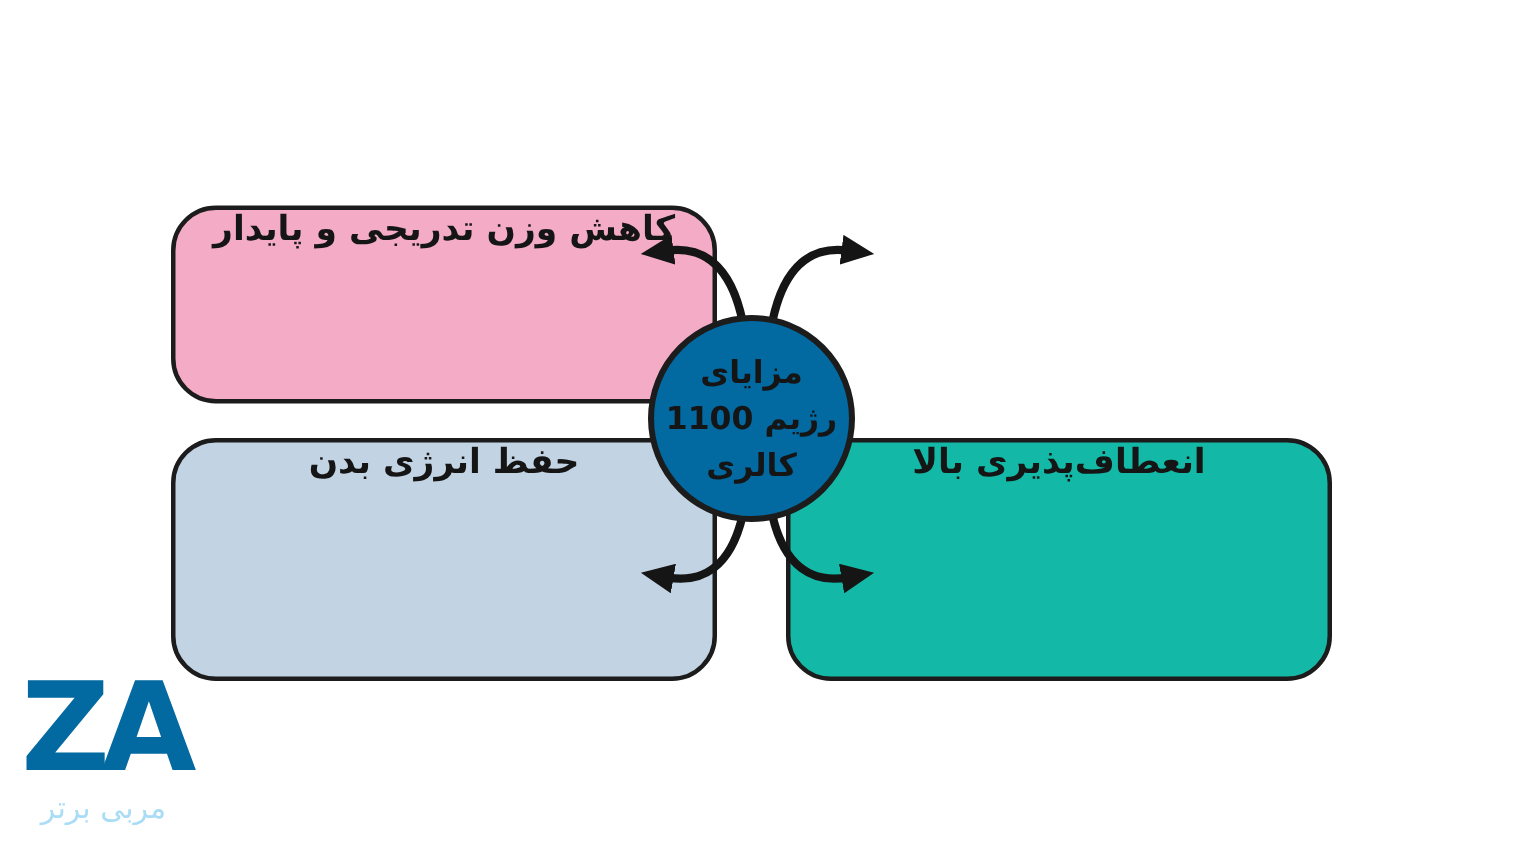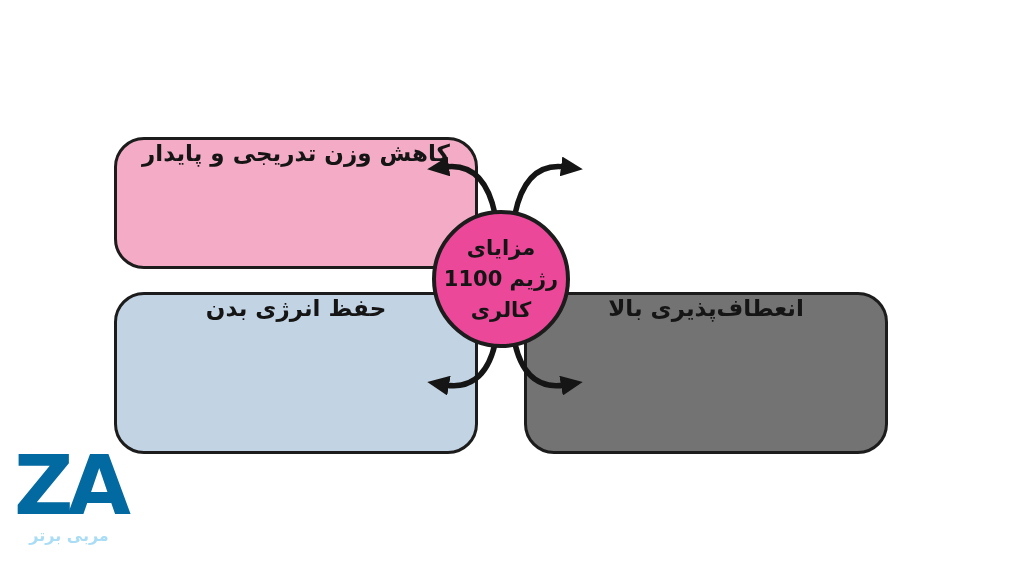--- a/index.html
+++ b/index.html
@@ -74,56 +74,56 @@
     z-index: 1;
   }
   .logo-monogram {
     font-size: 82px;
     font-weight: bold;
     line-height: 0.92;
     letter-spacing: -6px;
   }
   .logo-caption {
     margin-top: 3px;
-    font-size: 16px;
-    font-weight: bold;
+    font-size: 20px;
+    font-weight: normal;
     direction: rtl;
   }
 </style>
 </head>
 <body>
 
 <div class="canvas">
 
   <div class="benefit-box box-top box-left" style="background-color: rgb(244, 172, 198);">
     <span>کاهش وزن تدریجی و پایدار</span>
   </div>
 
 
   <div class="benefit-box box-bottom box-left" style="background-color: rgb(194, 211, 227);">
     <span>حفظ انرژی بدن</span>
   </div>
 
-  <div class="benefit-box box-bottom box-right" style="background-color: #737373;">
+  <div class="benefit-box box-bottom box-right" style="background-color: #14b8a6;">
     <span>انعطاف‌پذیری بالا</span>
   </div>
 
   <svg class="arrow-layer" viewBox="0 0 1024 576" xmlns="http://www.w3.org/2000/svg">
     <defs>
       <marker id="ah" markerUnits="userSpaceOnUse" markerWidth="22" markerHeight="20" refX="4" refY="10" orient="auto">
         <polygon points="0,0 22,10 0,20" fill="#151515"></polygon>
       </marker>
     </defs>
     <path d="M 495 214 C 487 176, 468 164, 445 167" fill="none" stroke="#151515" stroke-width="5.5" stroke-linecap="round" marker-end="url(#ah)"></path>
     <path d="M 515 214 C 523 176, 542 164, 565 167" fill="none" stroke="#151515" stroke-width="5.5" stroke-linecap="round" marker-end="url(#ah)"></path>
     <path d="M 495 344 C 487 378, 468 389, 445 385" fill="none" stroke="#151515" stroke-width="5.5" stroke-linecap="round" marker-end="url(#ah)"></path>
     <path d="M 515 344 C 523 378, 542 389, 565 385" fill="none" stroke="#151515" stroke-width="5.5" stroke-linecap="round" marker-end="url(#ah)"></path>
   </svg>
 
-  <div class="center-bubble" style="background-color: #ec4899;">
+  <div class="center-bubble" style="background-color: #0369a1;">
     <span>مزایای</span>
     <span>رژیم 1100</span>
     <span>کالری</span>
   </div>
 
   <div class="logo">
     <div class="logo-monogram" style="color: #0369a1;">ZA</div>
     <div class="logo-caption" style="color: rgb(169, 220, 245);">مربی برتر</div>
   </div>
 

